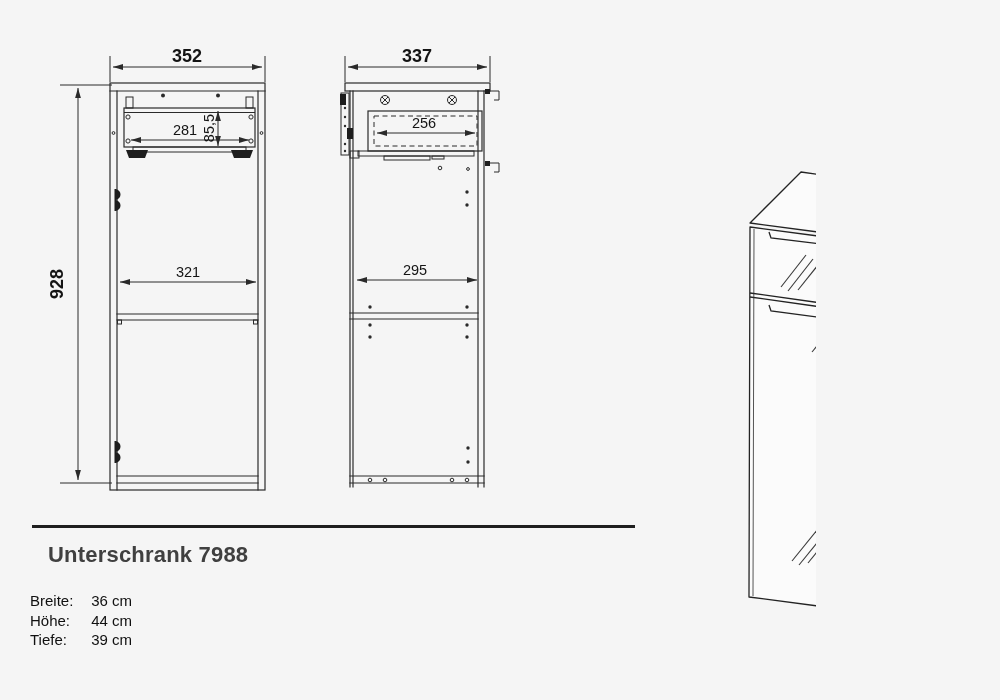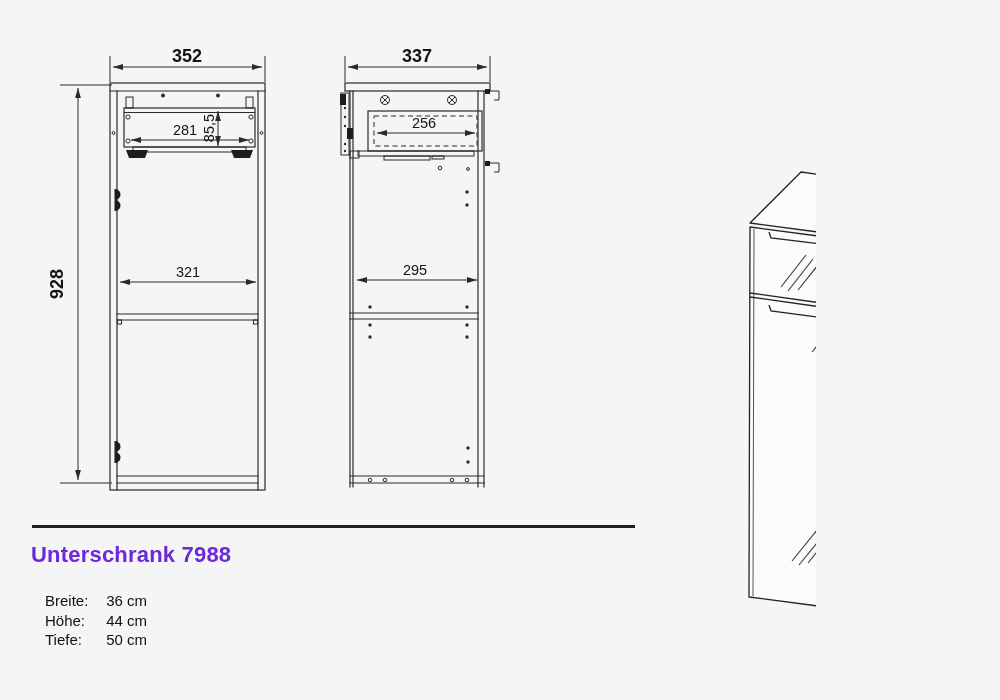--- a/index.html
+++ b/index.html
@@ -17,22 +17,22 @@
   .blk{fill:#1d1d1d;stroke:none;}
   .face{fill:#fbfbfb;stroke:#232323;stroke-width:1.3;stroke-linejoin:round;}
   .edge{stroke:#232323;stroke-width:1.3;fill:none;}
   .inner-edge{stroke:#2a2a2a;stroke-width:.8;fill:none;}
   .hatch{stroke:#3a3a3a;stroke-width:1.1;fill:none;}
   .dimtxt{font-family:"Liberation Sans",sans-serif;font-size:14.5px;fill:#141414;}
   .dimtxt.big{font-size:18px;font-weight:700;}
 
   
   .divider{position:absolute;left:32px;top:525px;width:603px;height:3px;background:#1f1f1f;}
-  .title{position:absolute;left:31px;top:542px;margin:0;font-size:22px;font-weight:700;color:#6d28d9;letter-spacing:.2px;}
-  .specs{position:absolute;left:45px;top:591px;font-size:15px;color:#101010;}
+  .title{position:absolute;left:48px;top:542px;margin:0;font-size:22px;font-weight:700;color:#404040;letter-spacing:.2px;}
+  .specs{position:absolute;left:30px;top:591px;font-size:15px;color:#101010;}
   .spec-row{line-height:19.5px;}
   .spec-label{display:inline-block;width:57px;}
 </style>
 </head>
 <body>
 
 <div class="canvas">
 
   <svg width="1000" height="700" viewBox="0 0 1000 700">
     <defs>
@@ -240,17 +240,17 @@
     <div class="spec-row">
       <span class="spec-label">Breite:</span>
       <span class="spec-value">36 cm</span>
     </div>
     <div class="spec-row">
       <span class="spec-label">Höhe:</span>
       <span class="spec-value">44 cm</span>
     </div>
     <div class="spec-row">
       <span class="spec-label">Tiefe:</span>
-      <span class="spec-value">50 cm</span>
+      <span class="spec-value">39 cm</span>
     </div>
   </div>
 
 </div>
 
 </body></html>

